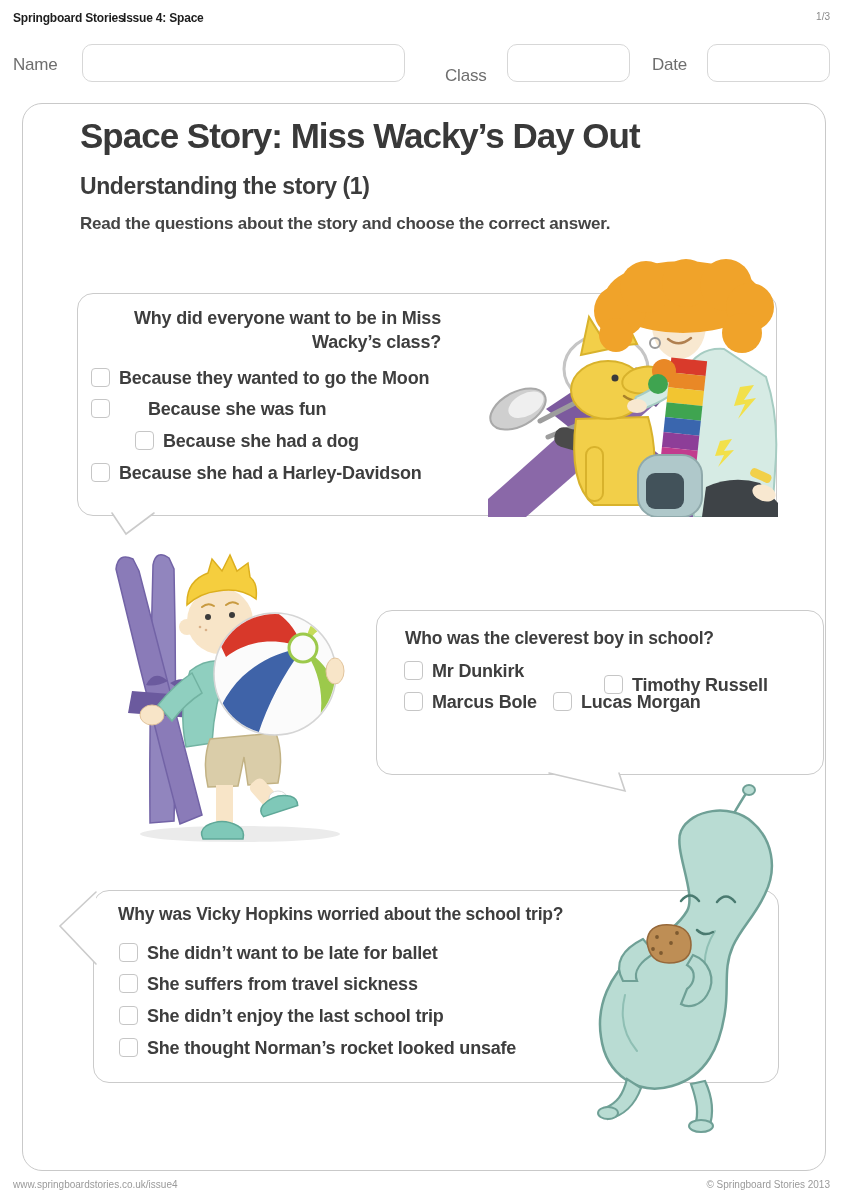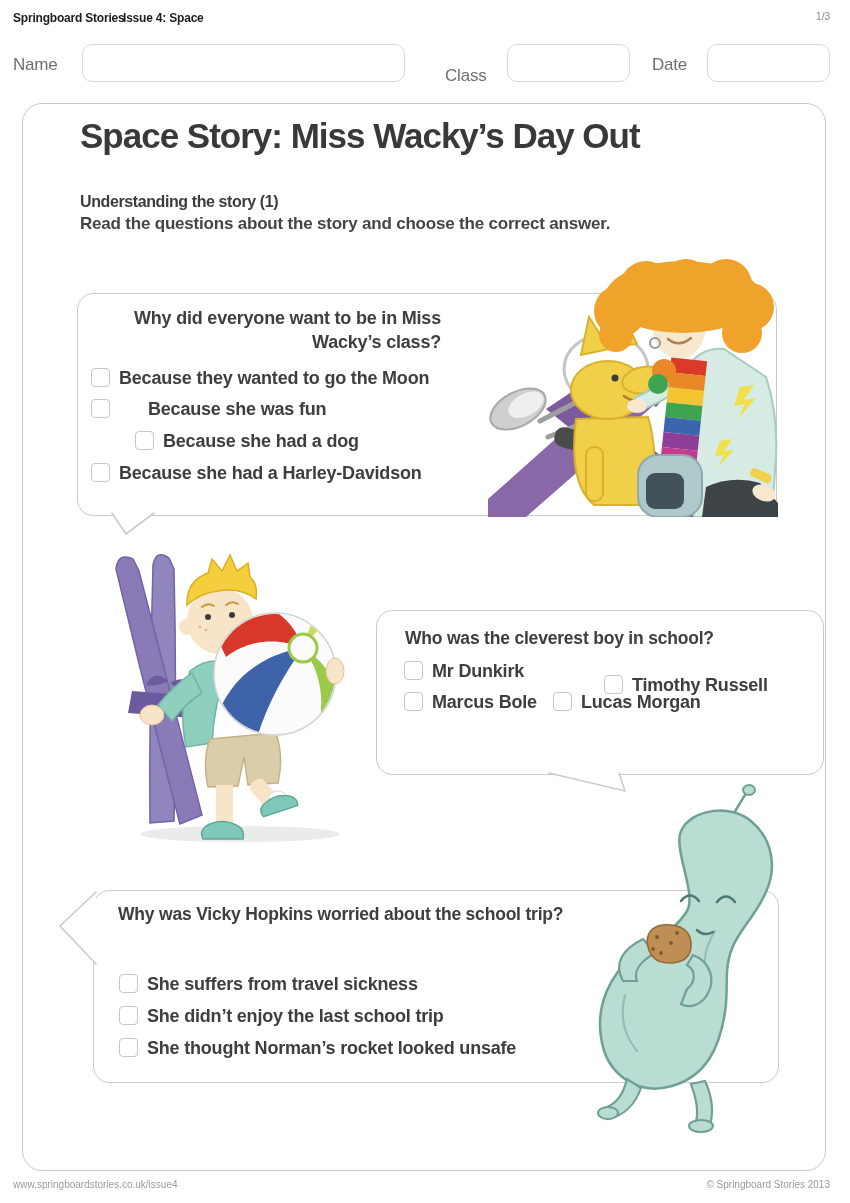--- a/index.html
+++ b/index.html
@@ -15,21 +15,21 @@
   
   .field-label { font-size:17px; color:#6e6e6e; letter-spacing:-0.2px; }
   .field-box { background:#fff; border:1.6px solid #d7d7d7; border-radius:10px; height:38px;
     font-size:16px; color:#3e3e3e; padding:0 10px; outline:none; }
 
   
   .page-frame { left:22px; top:103px; width:804px; height:1068px;
     border:1.6px solid #c9c9c9; border-radius:20px; background:#fff; }
 
   .title { left:80px; top:116px; font-size:35px; font-weight:bold; color:#393939; letter-spacing:-1px; }
-  .subtitle { left:80px; top:173px; font-size:16px; font-weight:bold; color:#3c3c3c; letter-spacing:-0.4px;margin-top:20px; }
+  .subtitle { left:80px; top:173px; font-size:23px; font-weight:bold; color:#3c3c3c; letter-spacing:-0.4px; }
   .instruction { left:80px; top:214px; font-size:17px; font-weight:bold; color:#454545; letter-spacing:-0.2px; }
 
   
   .bubble { background:#fff; border:1.6px solid #cbcbcb; border-radius:16px; }
   .q-text { position:absolute; font-size:18px; font-weight:bold; color:#3e3e3e; line-height:24px; letter-spacing:-0.2px; }
   .opt { position:absolute; display:flex; align-items:flex-start; gap:9px; height:20px; }
   .cbx { width:19px; height:19px; flex:0 0 19px; border:1.6px solid #c6c6c6; border-radius:4px; background:#fff; }
   .opt-label { font-size:18px; font-weight:bold; color:#3e3e3e; white-space:nowrap; letter-spacing:-0.2px; }
 
   .tail { position:absolute; overflow:visible; }
@@ -227,20 +227,24 @@
     <span class="opt-label">Lucas Morgan</span>
   </div>
 </div>
 <svg class="abs tail" style="left:546px; top:773px;" width="90" height="24">
   <path d="M3,0 L79,18 L73,0 Z" fill="#fff"></path>
   <path d="M3,0 L79,18 L73,0" fill="none" stroke="#cbcbcb" stroke-width="1.6" stroke-linecap="round"></path>
 </svg>
 
 <div class="abs bubble" style="left:93px; top:890px; width:686px; height:193px;">
   <div class="q-text" style="left:24px; top:11px; width:640px; font-size:17.5px;">Why was Vicky Hopkins worried about the school trip?</div>
+  <div class="opt" style="left:25px; top:52px;">
+    <div class="cbx"></div>
+    <span class="opt-label">She didn’t want to be late for ballet</span>
+  </div>
   <div class="opt" style="left:25px; top:83px;">
     <div class="cbx"></div>
     <span class="opt-label">She suffers from travel sickness</span>
   </div>
   <div class="opt" style="left:25px; top:115px;">
     <div class="cbx"></div>
     <span class="opt-label">She didn’t enjoy the last school trip</span>
   </div>
   <div class="opt" style="left:25px; top:147px;">
     <div class="cbx"></div>

